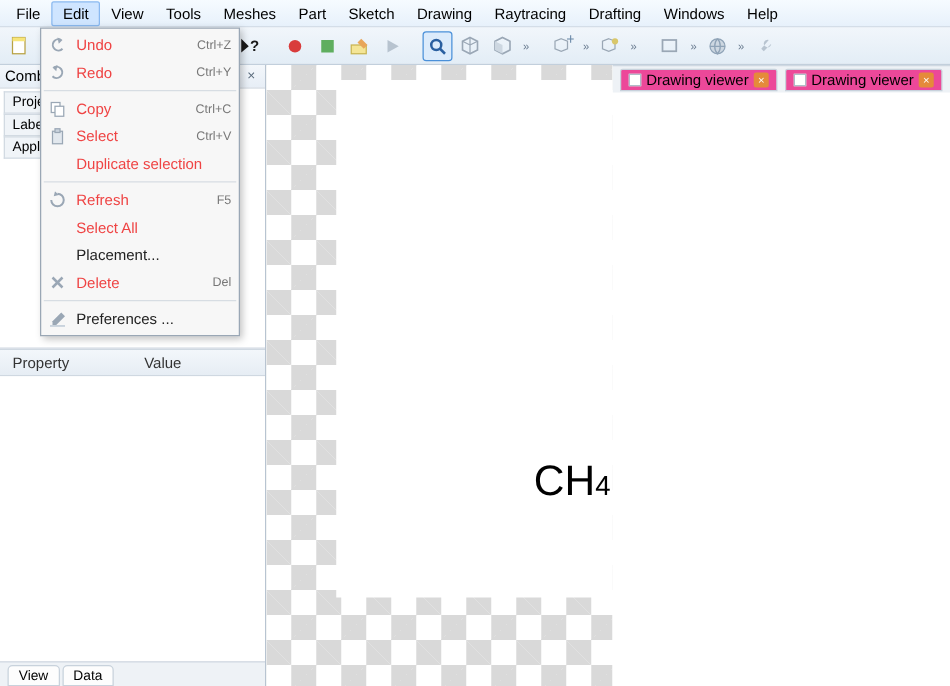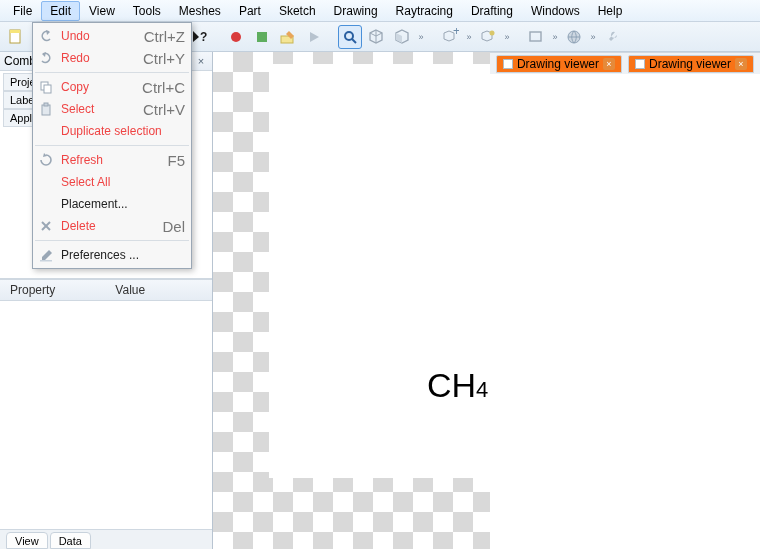--- a/index.html
+++ b/index.html
@@ -17,21 +17,21 @@
 .toolbar .tb-sep { width: 8px; }
 .toolbar .tb-chev { width: 10px; color: #6a7c90; font-size: 9px; text-align: center; }
 svg { display: block; }
 
 
 .dropdown { position: absolute; left: 32px; top: 22px; width: 160px; background: #f7f7f7; border: 1px solid #9aa7b5; box-shadow: 2px 2px 6px rgba(0,0,0,0.25); z-index: 1000; padding: 2px 0; }
 .dropdown .dd-row { display: flex; align-items: center; height: 22px; padding: 0 6px 0 2px; }
 .dropdown .dd-icon { width: 22px; height: 22px; display: flex; align-items: center; justify-content: center; color: #6d7b89; }
 .dropdown .dd-label { flex: 1; padding-left: 4px; color: #222; }
 .dropdown .dd-label.disabled { color: #ef4444; }
-.dropdown .dd-short { color: #777; font-size: 15px; }
+.dropdown .dd-short { color: #777; font-size: 10px; }
 .dropdown .dd-sep { height: 1px; background: #d7dde3; margin: 3px 2px; }
 
 
 .main { position: absolute; left: 0; top: 52px; right: 0; bottom: 0; display: flex; }
 
 
 .left-panel { width: 213px; border-right: 1px solid #b8c4d1; display: flex; flex-direction: column; background: #f5f5f5; }
 .combo-hdr { height: 19px; background: linear-gradient(#f3f7fb,#e7eef6); border-bottom: 1px solid #cfd8e1; display: flex; align-items: center; padding: 0 4px; }
 .combo-hdr .close-x { margin-left: auto; width: 14px; height: 14px; display: flex; align-items: center; justify-content: center; color: #5a6b7c; font-size: 11px; }
 .left-top { flex: 1; background: #fff; border-bottom: 1px solid #cfd8e1; position: relative; overflow: hidden; }
@@ -57,21 +57,21 @@
   background-size: 40px 40px;
   background-position: 0 0, 0 20px, 20px -20px, -20px 0px;
 }
 .paper { position: absolute; left: 56px; top: 12px; width: 460px; height: 414px; background: #fff; }
 .formula { position: absolute; font-family: "Times New Roman", serif; color: #000; white-space: nowrap; }
 .formula .big { font-size: 34px; }
 .formula .sub { font-size: 22px; vertical-align: baseline; }
 .formula .plus { font-size: 22px; vertical-align: 2px; }
 
 .doc-tabs { height: 22px; background: #eef2f6; border-top: 1px solid #cfd8e1; display: flex; align-items: center; padding: 0 6px; gap: 6px; }
-.doc-tabs .dt { height: 18px; border: 1px solid #c8d2dc; border-radius: 2px 2px 0 0; background: #f97316; display: flex; align-items: center; padding: 0 6px; gap: 4px; font-size: 11px; }
+.doc-tabs .dt { height: 18px; border: 1px solid #c8d2dc; border-radius: 2px 2px 0 0; background: #ec4899; display: flex; align-items: center; padding: 0 6px; gap: 4px; font-size: 11px; }
 .doc-tabs .dt .x { width: 12px; height: 12px; background: #e58a3a; color: #fff; font-size: 9px; border-radius: 2px; display: flex; align-items: center; justify-content: center; }
 .doc-tabs .dt .ico { width: 10px; height: 10px; border: 1px solid #b0bcc8; background: #fff; }
 
 </style>
 </head>
 <body>
 
 <div class="menubar" id="menubar">
     <div class="menu-item">File</div>
     <div class="menu-item active">Edit</div>

